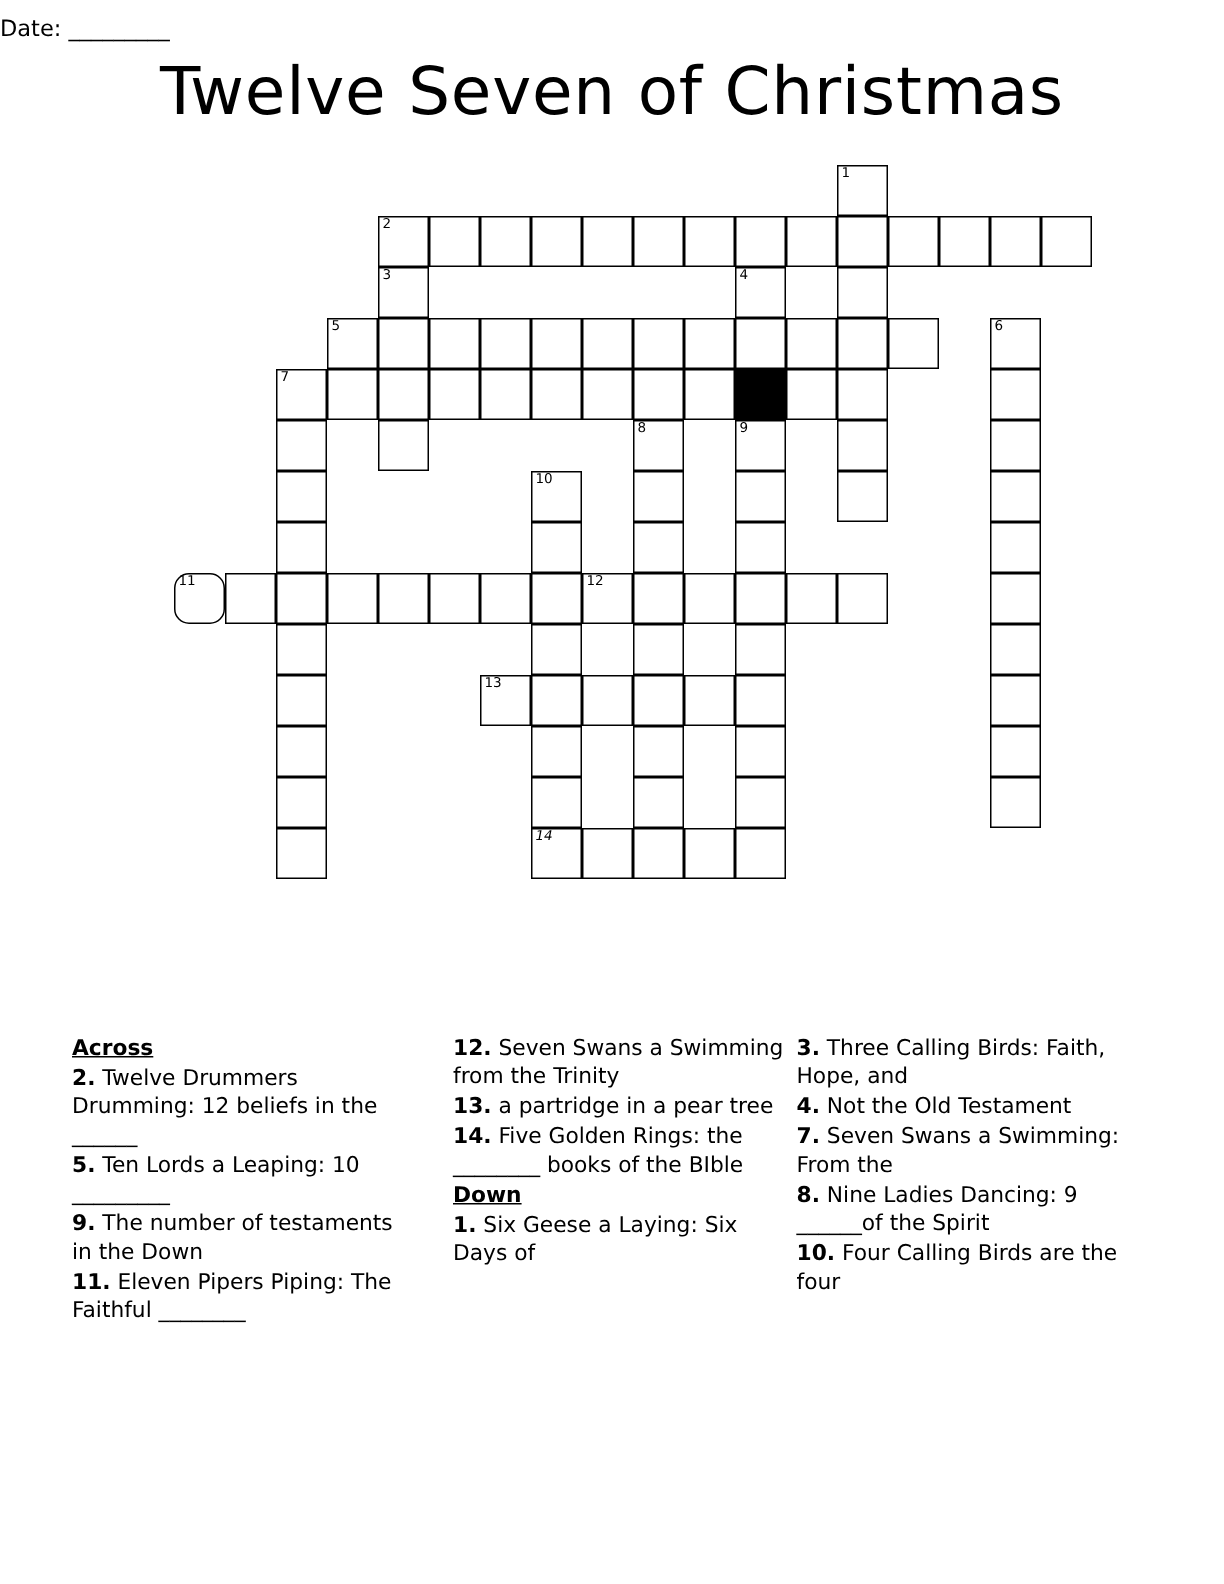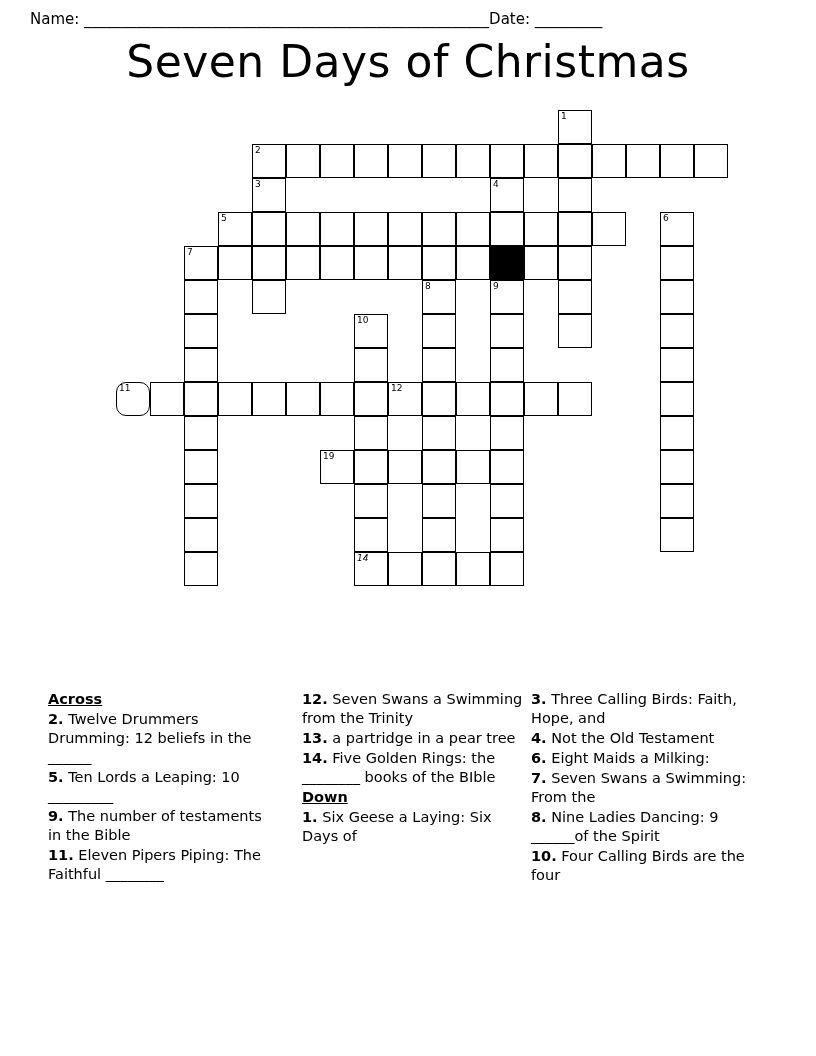--- a/index.html
+++ b/index.html
@@ -101,25 +101,24 @@
   }
   .clue {
     margin: 0 0 1px 0;
   }
   .clue b { font-weight: bold; }
 </style>
 </head>
 <body>
 
 <div class="header-line">
-  <span class="hdr-name">Name: ______________________________________________________</span>
   <span class="hdr-date">Date: _________</span>
 </div>
 
-<div class="puzzle-title">Seven Days of Christmas</div>
+<div class="puzzle-title">Twelve Seven of Christmas</div>
 
 <div id="grid-wrap">
     <div class="cell" style="left: 558px; top: 10px;">
       <span class="num">1</span>
     </div>
     <div class="cell" style="left: 252px; top: 44px;">
       <span class="num">2</span>
     </div>
     <div class="cell" style="left: 286px; top: 44px;"></div>
     <div class="cell" style="left: 320px; top: 44px;"></div>
@@ -215,21 +214,21 @@
     <div class="cell" style="left: 524px; top: 282px;"></div>
     <div class="cell" style="left: 558px; top: 282px;"></div>
     <div class="cell" style="left: 660px; top: 282px;"></div>
     <div class="cell" style="left: 184px; top: 316px;"></div>
     <div class="cell" style="left: 354px; top: 316px;"></div>
     <div class="cell" style="left: 422px; top: 316px;"></div>
     <div class="cell" style="left: 490px; top: 316px;"></div>
     <div class="cell" style="left: 660px; top: 316px;"></div>
     <div class="cell" style="left: 184px; top: 350px;"></div>
     <div class="cell" style="left: 320px; top: 350px;">
-      <span class="num">19</span>
+      <span class="num">13</span>
     </div>
     <div class="cell" style="left: 354px; top: 350px;"></div>
     <div class="cell" style="left: 388px; top: 350px;"></div>
     <div class="cell" style="left: 422px; top: 350px;"></div>
     <div class="cell" style="left: 456px; top: 350px;"></div>
     <div class="cell" style="left: 490px; top: 350px;"></div>
     <div class="cell" style="left: 660px; top: 350px;"></div>
     <div class="cell" style="left: 184px; top: 384px;"></div>
     <div class="cell" style="left: 354px; top: 384px;"></div>
     <div class="cell" style="left: 422px; top: 384px;"></div>
@@ -249,38 +248,37 @@
     <div class="cell" style="left: 456px; top: 452px;"></div>
     <div class="cell" style="left: 490px; top: 452px;"></div>
   </div>
 
 <div id="clues">
   <div class="clue-col c1">
     <div class="clue-head">Across</div>
     <div id="col1">
         <div class="clue"><b>2.</b><span> Twelve Drummers Drumming: 12 beliefs in the ______</span></div>
         <div class="clue"><b>5.</b><span> Ten Lords a Leaping: 10 _________</span></div>
-        <div class="clue"><b>9.</b><span> The number of testaments in the Bible</span></div>
+        <div class="clue"><b>9.</b><span> The number of testaments in the Down</span></div>
         <div class="clue"><b>11.</b><span> Eleven Pipers Piping: The Faithful ________</span></div>
       </div>
   </div>
   <div class="clue-col c2">
     <div id="col2">
         <div class="clue"><b>12.</b><span> Seven Swans a Swimming from the Trinity</span></div>
         <div class="clue"><b>13.</b><span> a partridge in a pear tree</span></div>
         <div class="clue"><b>14.</b><span> Five Golden Rings: the ________ books of the BIble</span></div>
       </div>
     <div class="clue-head">Down</div>
     <div id="col2b">
         <div class="clue"><b>1.</b><span> Six Geese a Laying: Six Days of</span></div>
       </div>
   </div>
   <div class="clue-col c3">
     <div id="col3">
         <div class="clue"><b>3.</b><span> Three Calling Birds: Faith, Hope, and</span></div>
         <div class="clue"><b>4.</b><span> Not the Old Testament</span></div>
-        <div class="clue"><b>6.</b><span> Eight Maids a Milking:</span></div>
         <div class="clue"><b>7.</b><span> Seven Swans a Swimming: From the</span></div>
         <div class="clue"><b>8.</b><span> Nine Ladies Dancing: 9 ______of the Spirit</span></div>
         <div class="clue"><b>10.</b><span> Four Calling Birds are the four</span></div>
       </div>
   </div>
 </div>
 
 </body></html>

